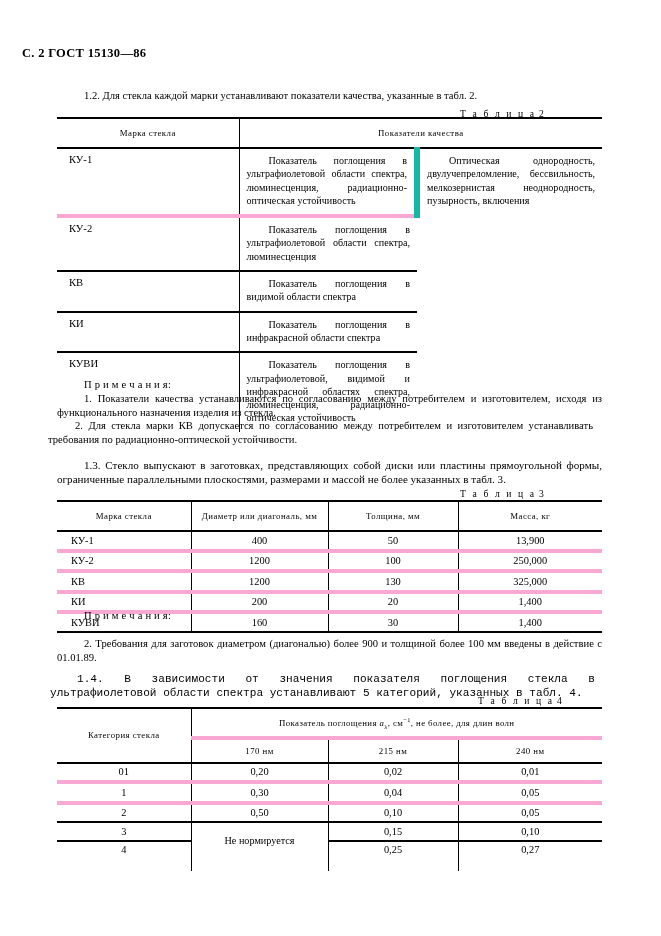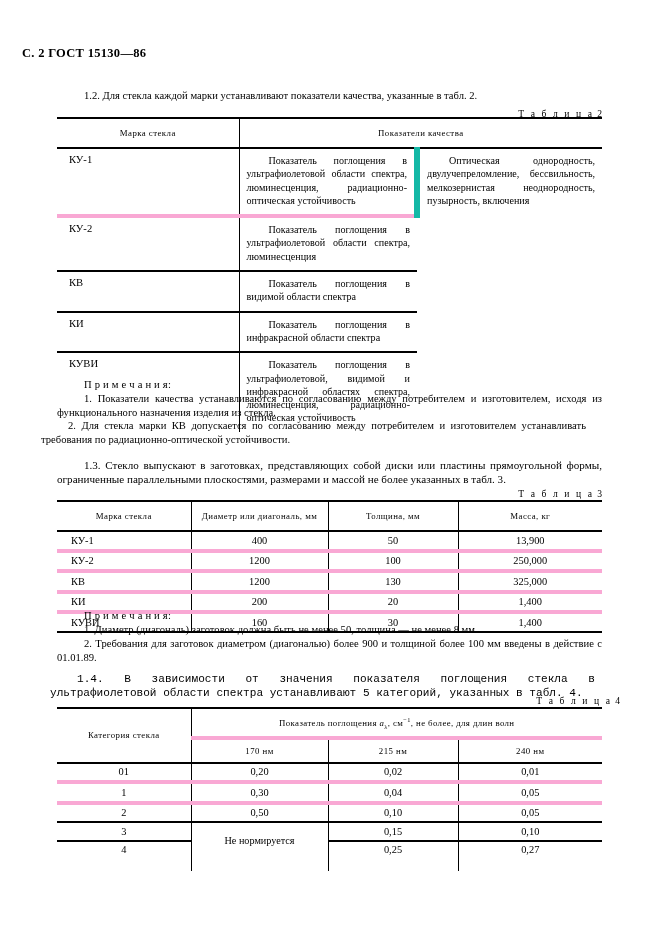--- a/index.html
+++ b/index.html
@@ -43,21 +43,21 @@
     text-align: justify;
     text-justify: inter-word;
   }
 
   
   .tcap {
     position: absolute;
     font-size: 9.6px;
     letter-spacing: 2.1px;
     white-space: nowrap;
-    text-align: right;
+    text-align: center;
   }
   .tcap .num { letter-spacing: 0; padding-left: 3px; }
 
   
   table {
     position: absolute;
     border-collapse: collapse;
     table-layout: fixed;
     font-size: 9.9px;
   }
@@ -205,21 +205,21 @@
       <tr>
         <td class="mark rule-thick">КУВИ</td>
         <td class="body rule-thick vl">Показатель поглощения в ультрафиолетовой, видимой и инфракрасной областях спектра, люминесценция, радиационно-оптическая устойчивость</td>
         <td></td>
       </tr>
     </tbody>
   </table>
 
   <div class="para" style="left:84px; top:378px; width:518px; letter-spacing:0.2px;">П р и м е ч а н и я:</div>
   <div class="para" style="left:57px; top:392px; width:545px; text-indent:27px;">1.  Показатели качества устанавливаются по согласованию между потребителем и изготовителем, исходя из функционального назначения изделия из стекла.</div>
-  <div class="para" style="left:41px; top:419px; width:545px; text-indent:27px;">2.  Для стекла марки КВ допускается по согласованию между потребителем и изготовителем устанавливать требования по радиационно-оптической устойчивости.</div>
+  <div class="para" style="left:48px; top:419px; width:545px; text-indent:27px;">2.  Для стекла марки КВ допускается по согласованию между потребителем и изготовителем устанавливать требования по радиационно-оптической устойчивости.</div>
 
   <div class="para" style="left:57px; top:458px; width:545px; text-indent:27px; font-size:11.1px; line-height:14.2px;">1.3.  Стекло выпускают в заготовках, представляющих собой диски или пластины прямоугольной формы, ограниченные параллельными плоскостями, размерами и массой не более указанных в табл. 3.</div>
 
   <div class="tcap" style="left:402px; top:488px; width:200px;"><span>Т а б л и ц а</span><span class="num">3</span></div>
 
   <table id="tbl3">
     <colgroup>
         <col class="c1">
         <col class="c2">
         <col class="c3">
@@ -266,21 +266,20 @@
       <tr>
         <td class="rule-thick"></td>
         <td class="rule-thick"></td>
         <td class="rule-thick"></td>
         <td class="rule-thick"></td>
       </tr>
     </tbody>
   </table>
 
   <div class="para" style="left:84px; top:609px; width:518px; letter-spacing:0.2px;">П р и м е ч а н и я:</div>
-  <div class="para" style="left:57px; top:623px; width:545px; text-indent:27px;">1.  Диаметр (диагональ) заготовок должна быть не менее 50, толщина — не менее 8 мм.</div>
   <div class="para" style="left:57px; top:637px; width:545px; text-indent:27px;">2.  Требования для заготовок диаметром (диагональю) более 900 и толщиной более 100 мм введены в действие с 01.01.89.</div>
 
   <div class="para" style="left:50px; top:672px; width:545px; text-indent:27px; font-size:11.1px; line-height:14.2px;font-family:Liberation Mono, monospace;">1.4.  В зависимости от значения показателя поглощения стекла в ультрафиолетовой области спектра устанавливают 5 категорий, указанных в табл. 4.</div>
 
   <div class="tcap" style="left:420px; top:695px; width:200px;"><span>Т а б л и ц а</span><span class="num">4</span></div>
 
   <table id="tbl4">
     <colgroup>
         <col class="k1">
         <col class="k2">

